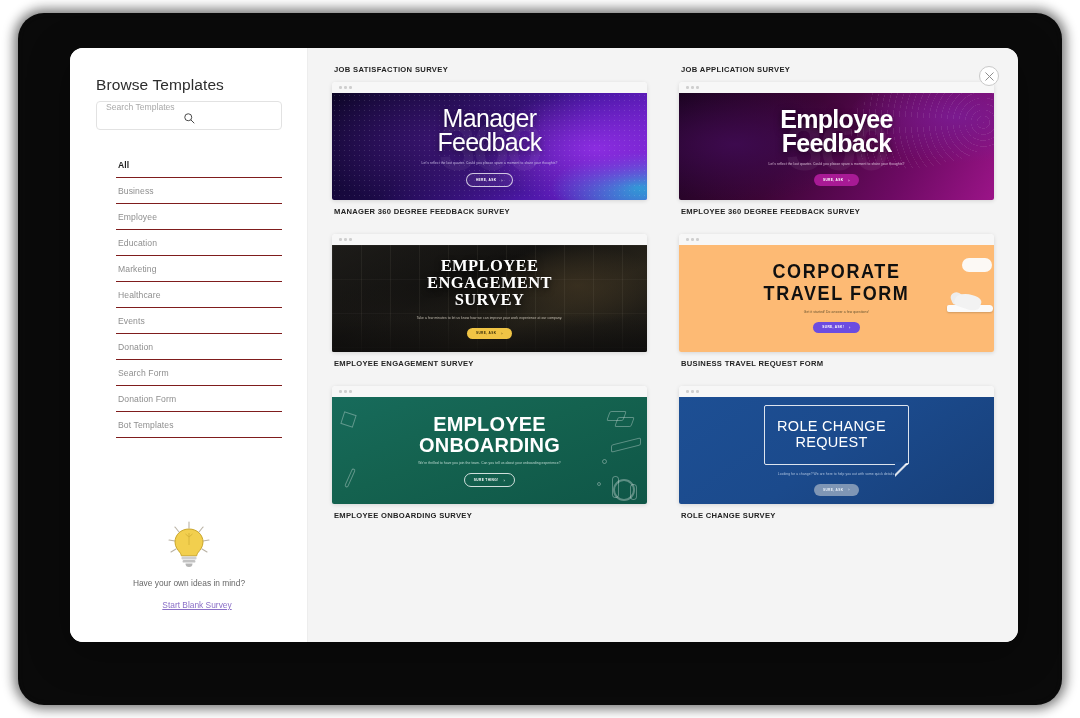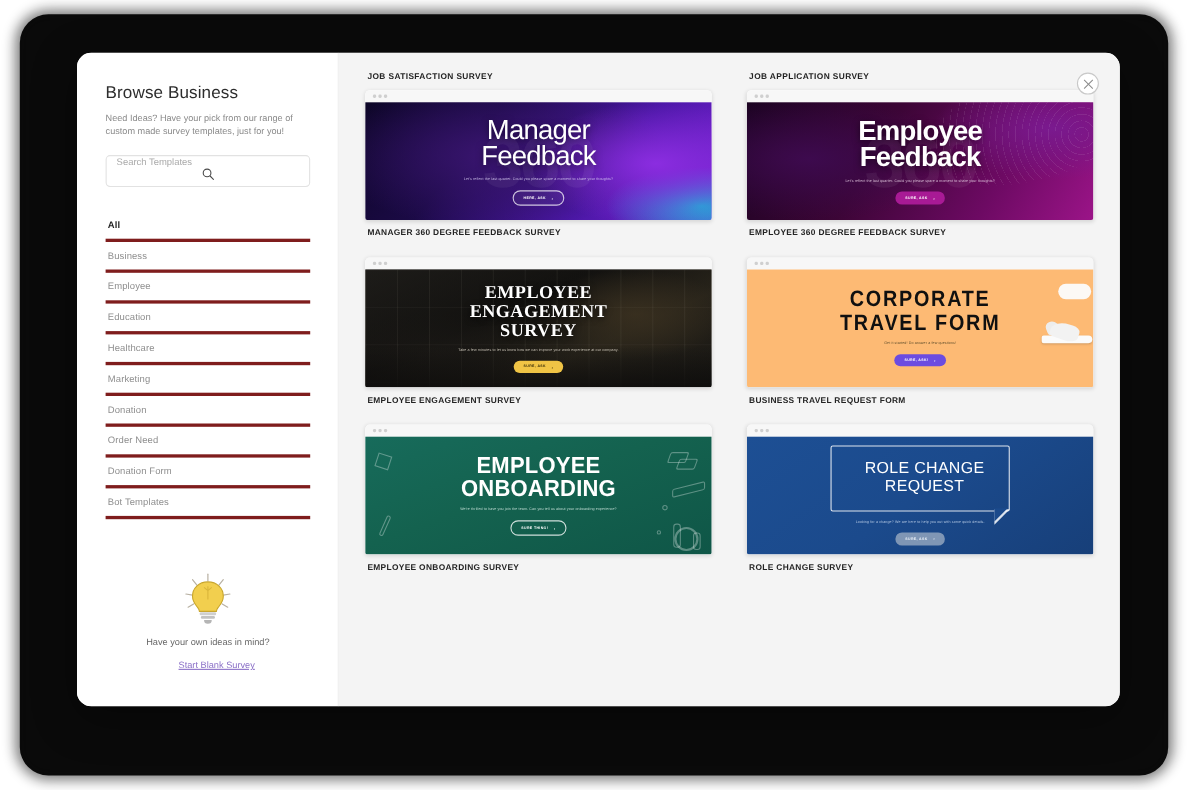--- a/index.html
+++ b/index.html
@@ -91,23 +91,24 @@
     background: transparent;
   }
   .search-wrap input::placeholder { color: #a9a9a9; }
   .search-ico { flex: 0 0 auto; display:flex; align-items:center; }
 
   .cat-list { list-style: none; }
   .cat {
     font-size: 8.6px;
     color: #8e8e8e;
     padding: 7.5px 0 7.5px 2px;
-    border-bottom: 3px solid #7f1d1d;
+    border-bottom: 1px solid #7f1d1d;
     cursor: pointer;
     letter-spacing: .1px;
+    margin-left: 20px;
   }
   .cat.active { color: #1f1f1f; font-weight: 700; }
 
   .sb-foot {
     margin-top: auto;
     padding-bottom: 30px;
     text-align: center;
   }
   .bulb { margin: 0 auto 10px; display:block; }
   .foot-q { font-size: 8.4px; color: #676767; margin-bottom: 6px; }
@@ -322,21 +323,21 @@
   .d-tube2{ right:10px; bottom:4px; width:7px; height:16px; border-radius:3px; }
   .d-dot{ right:46px; bottom:18px; width:4px; height:4px; border-radius:50%; }
   .d-pen{ left:16px; bottom:16px; width:4px; height:20px; border-radius:2px; transform:rotate(24deg); }
   .d-sq{ left:10px; top:16px; width:13px; height:13px; transform:rotate(18deg); }
 
   
   .s6{ background:linear-gradient(145deg,#1d4f94 0%,#1b4a8c 50%,#173f79 100%); }
   .s6 .bubble{
     position:relative; z-index:3;
     border:1px solid rgba(255,255,255,.85);
-    padding:13px 22px 13px 30px;
+    padding:13px 22px 13px 12px;
     border-radius:2px;
   }
   .s6 .bubble::after{
     content:"";
     position:absolute; right:-1px; bottom:-13px;
     width:0; height:0;
     border-left:14px solid transparent;
     border-top:14px solid rgba(255,255,255,.85);
     transform:scaleX(-1);
   }
@@ -380,42 +381,42 @@
 </style>
 </head>
 <body>
 
 <div id="backdrop"></div>
 
 <div id="modal">
 
   <aside id="sidebar">
 
-    <h1 class="sb-title">Browse Business</h1>
-    <p class="sb-sub">Need Ideas? Have your pick from our range of custom made survey templates, just for you!</p>
+    <h1 class="sb-title">Browse Templates</h1>
 
     <div class="search-wrap">
       <input type="text" placeholder="Search Templates" style="">
       <span class="search-ico">
         <svg width="12" height="12" viewBox="0 0 24 24" fill="none" stroke="#4a4a4a" stroke-width="2">
           <circle cx="10.5" cy="10.5" r="7"></circle>
             <line x1="16" y1="16" x2="22" y2="22" stroke-linecap="round"></line>
         </svg>
       </span>
     </div>
 
     <ul class="cat-list">
       <li class="cat active">All</li>
       <li class="cat">Business</li>
       <li class="cat">Employee</li>
       <li class="cat">Education</li>
+      <li class="cat">Marketing</li>
       <li class="cat">Healthcare</li>
-      <li class="cat">Marketing</li>
+      <li class="cat">Events</li>
       <li class="cat">Donation</li>
-      <li class="cat">Order Need</li>
+      <li class="cat">Search Form</li>
       <li class="cat">Donation Form</li>
       <li class="cat">Bot Templates</li>
     </ul>
 
     <div class="sb-foot">
       <svg class="bulb" width="50" height="48" viewBox="0 0 50 48">
         <g stroke="#b9b2a4" stroke-width="1.1" stroke-linecap="round">
           <line x1="25" y1="2" x2="25" y2="8"></line>
           <line x1="11" y1="7" x2="15" y2="12"></line>
           <line x1="39" y1="7" x2="35" y2="12"></line>

